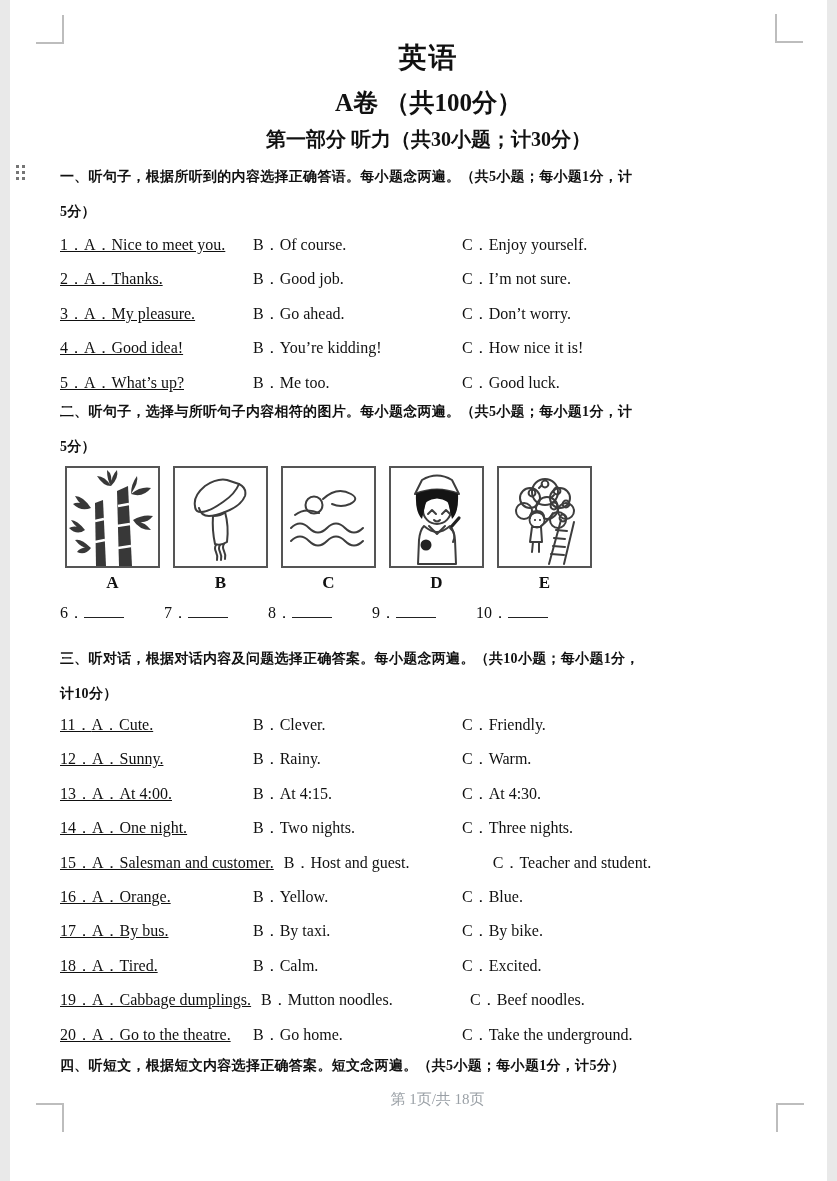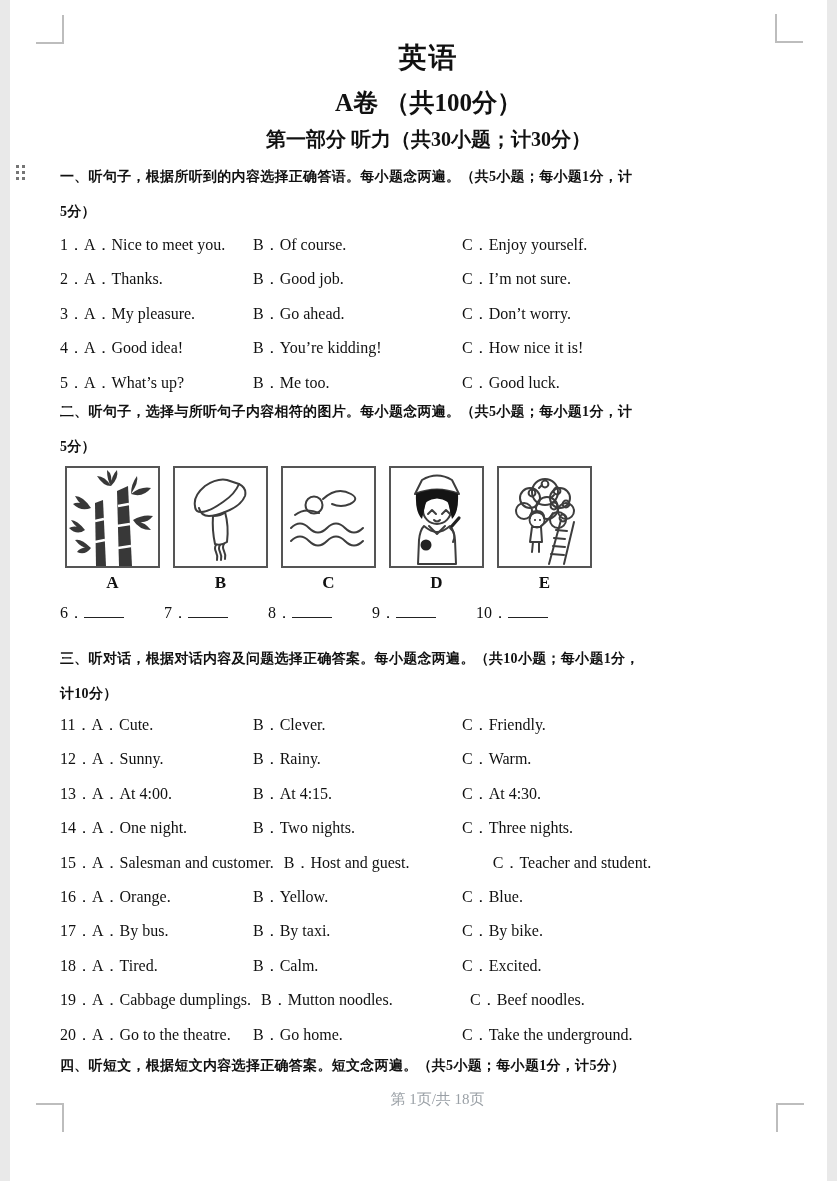--- a/index.html
+++ b/index.html
@@ -25,21 +25,21 @@
   .part-heading{position:absolute;left:0;top:125px;width:837px;text-align:center;
     font-size:20px;font-weight:700;line-height:28px;}
   .sec-heading{position:absolute;left:50px;width:742px;font-size:14px;font-weight:700;}
   .sec-heading div{line-height:35px;white-space:nowrap;letter-spacing:.3px;}
   .sec1{top:159px;} .sec2{top:394px;} .sec3{top:641px;} .sec4{top:1048px;}
   
   .qlist{position:absolute;left:50px;width:760px;}
   .qlist1{top:228px;} .qlist2{top:708px;}
   .qrow{display:flex;align-items:baseline;height:34.4px;line-height:34.4px;
     font-size:16px;white-space:nowrap;}
-  .qcell-a{flex:0 0 auto;min-width:193px;padding-right:10px;box-sizing:border-box;}
+  .qcell-a{flex:0 0 auto;min-width:193px;padding-right:10px;box-sizing:border-box;text-decoration:underline;}
   .qcell-b{flex:0 0 auto;min-width:209px;padding-right:10px;box-sizing:border-box;}
   .qcell-c{flex:1;}
   
   .pictures{position:absolute;left:55px;top:466px;display:flex;gap:13px;}
   .pic-cell{width:95px;}
   .pic-box{width:95px;height:102px;border:2px solid #555;box-sizing:border-box;background:#fff;}
   .pic-box svg{display:block;width:100%;height:100%;}
   .pic-label{display:block;text-align:center;font-size:17px;font-weight:700;margin-top:5px;}
   
   .blanks{position:absolute;left:50px;top:598px;display:flex;gap:40px;

